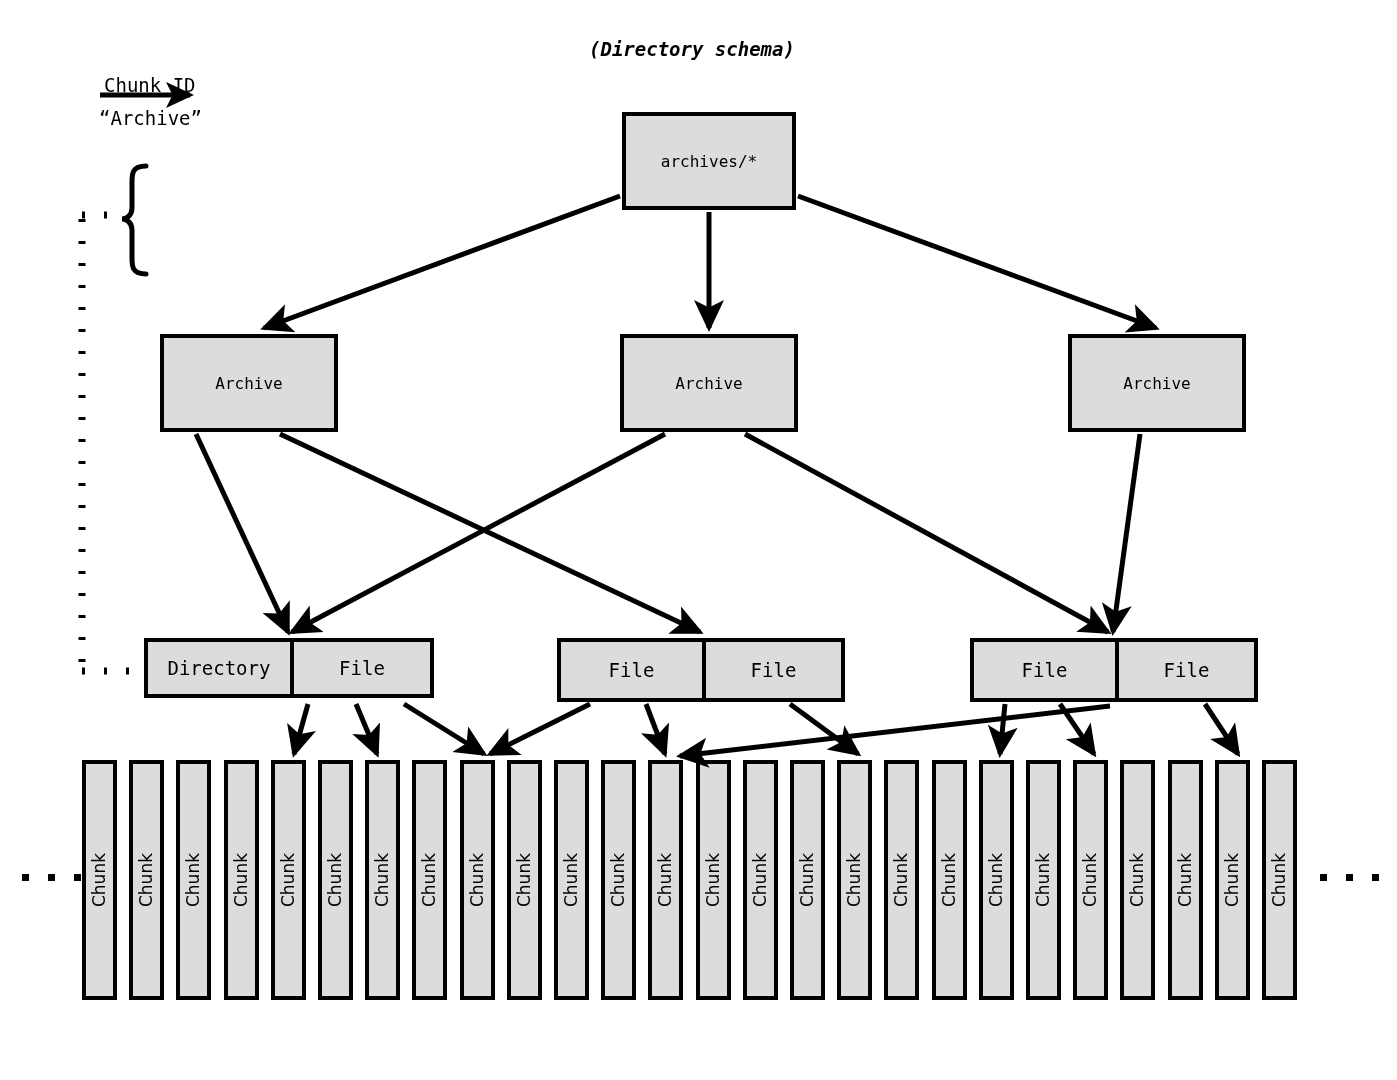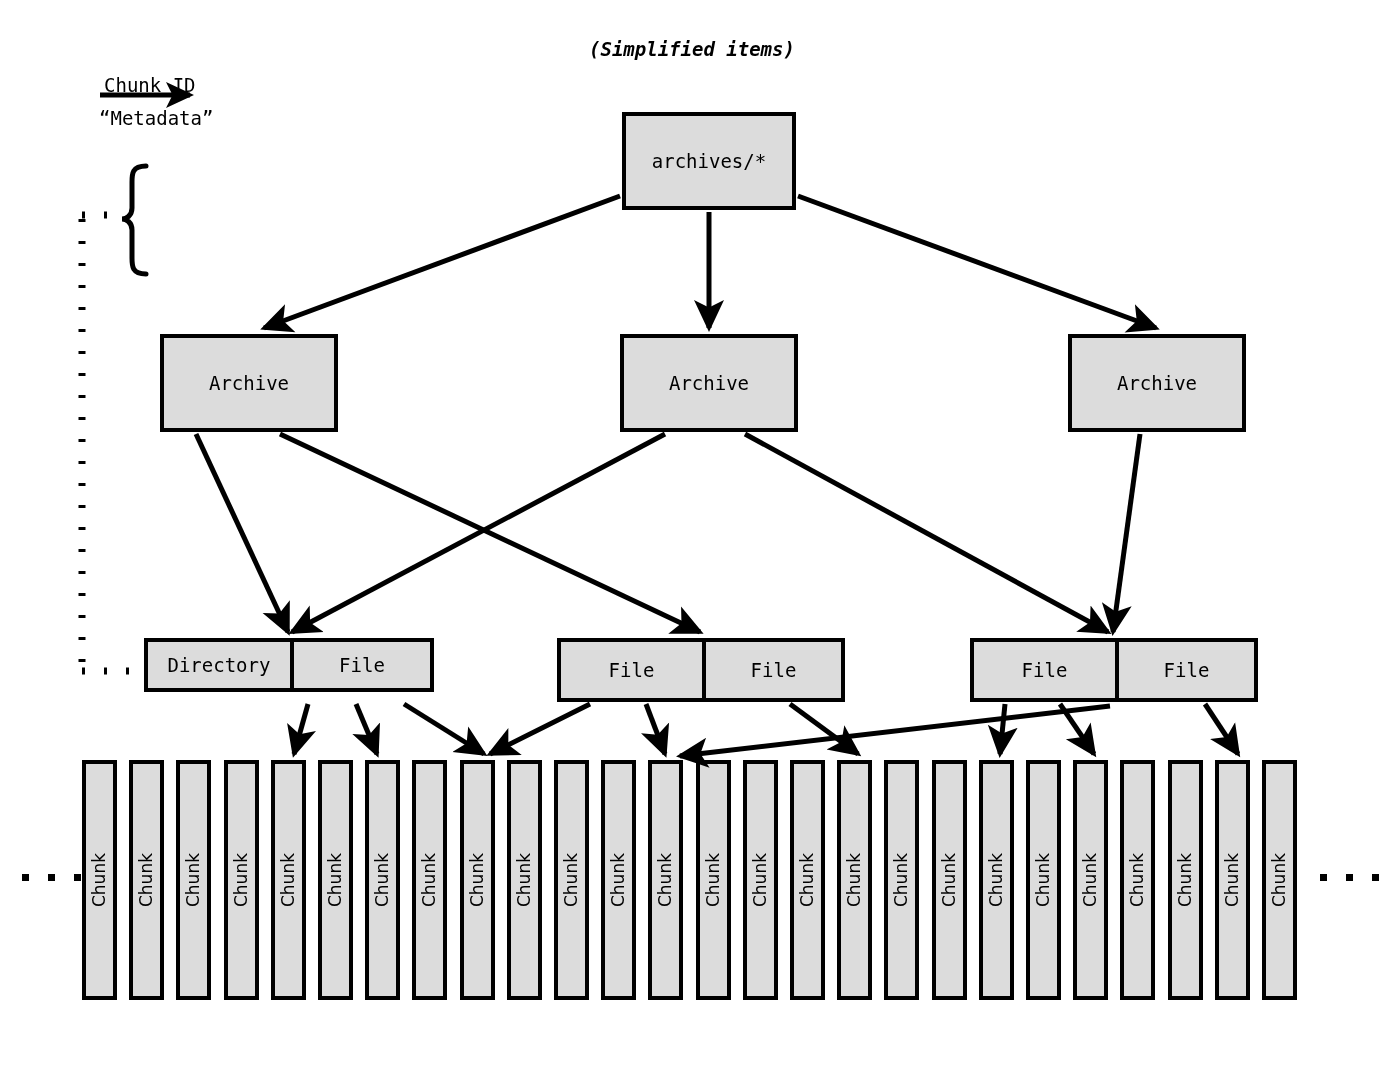--- a/index.html
+++ b/index.html
@@ -26,21 +26,21 @@
   }
   .node {
     position: absolute;
     box-sizing: border-box;
     background: #dcdcdc;
     border: 4px solid #000000;
     display: flex;
     align-items: center;
     justify-content: center;
     font-family: "DejaVu Sans Mono", "Liberation Mono", monospace;
-    font-size: 19px;
+    font-size: 16px;
     color: #000000;
     white-space: nowrap;
   }
   .leafgroup {
     position: absolute;
     box-sizing: border-box;
     background: #dcdcdc;
     border: 4px solid #000000;
     display: flex;
     align-items: stretch;
@@ -109,41 +109,41 @@
     width: 7px;
     height: 7px;
     background: #000000;
   }
 </style>
 </head>
 <body>
 
 <div id="canvas">
 
-  <div class="plain" id="title">(Simplified items)</div>
+  <div class="plain" id="title">(Directory schema)</div>
 
   <div class="plain" id="legend-top">Chunk ID</div>
-  <div class="plain" id="legend-bottom">“Metadata”</div>
+  <div class="plain" id="legend-bottom">“Archive”</div>
 
 
   <div class="node" style="left:622px; top:112px; width:174px; height:98px;">
     <span>archives/*</span>
   </div>
 
   <div class="node" style="left:160px; top:334px; width:178px; height:98px;">
     <span>Archive</span>
   </div>
   <div class="node" style="left:620px; top:334px; width:178px; height:98px;">
     <span>Archive</span>
   </div>
   <div class="node" style="left:1068px; top:334px; width:178px; height:98px;">
     <span>Archive</span>
   </div>
 
-  <div class="leafgroup" style="left:144px; top:638px; width:290px; height:54px;">
+  <div class="leafgroup" style="left:144px; top:638px; width:290px; height:60px;">
     <div class="cell" style="width:146px;">
       <span>Directory</span>
     </div>
     <div class="cell" style="width:144px;">
       <span>File</span>
     </div>
   </div>
 
   <div class="leafgroup" style="left:557px; top:638px; width:288px; height:64px;">
     <div class="cell" style="width:143px;">

